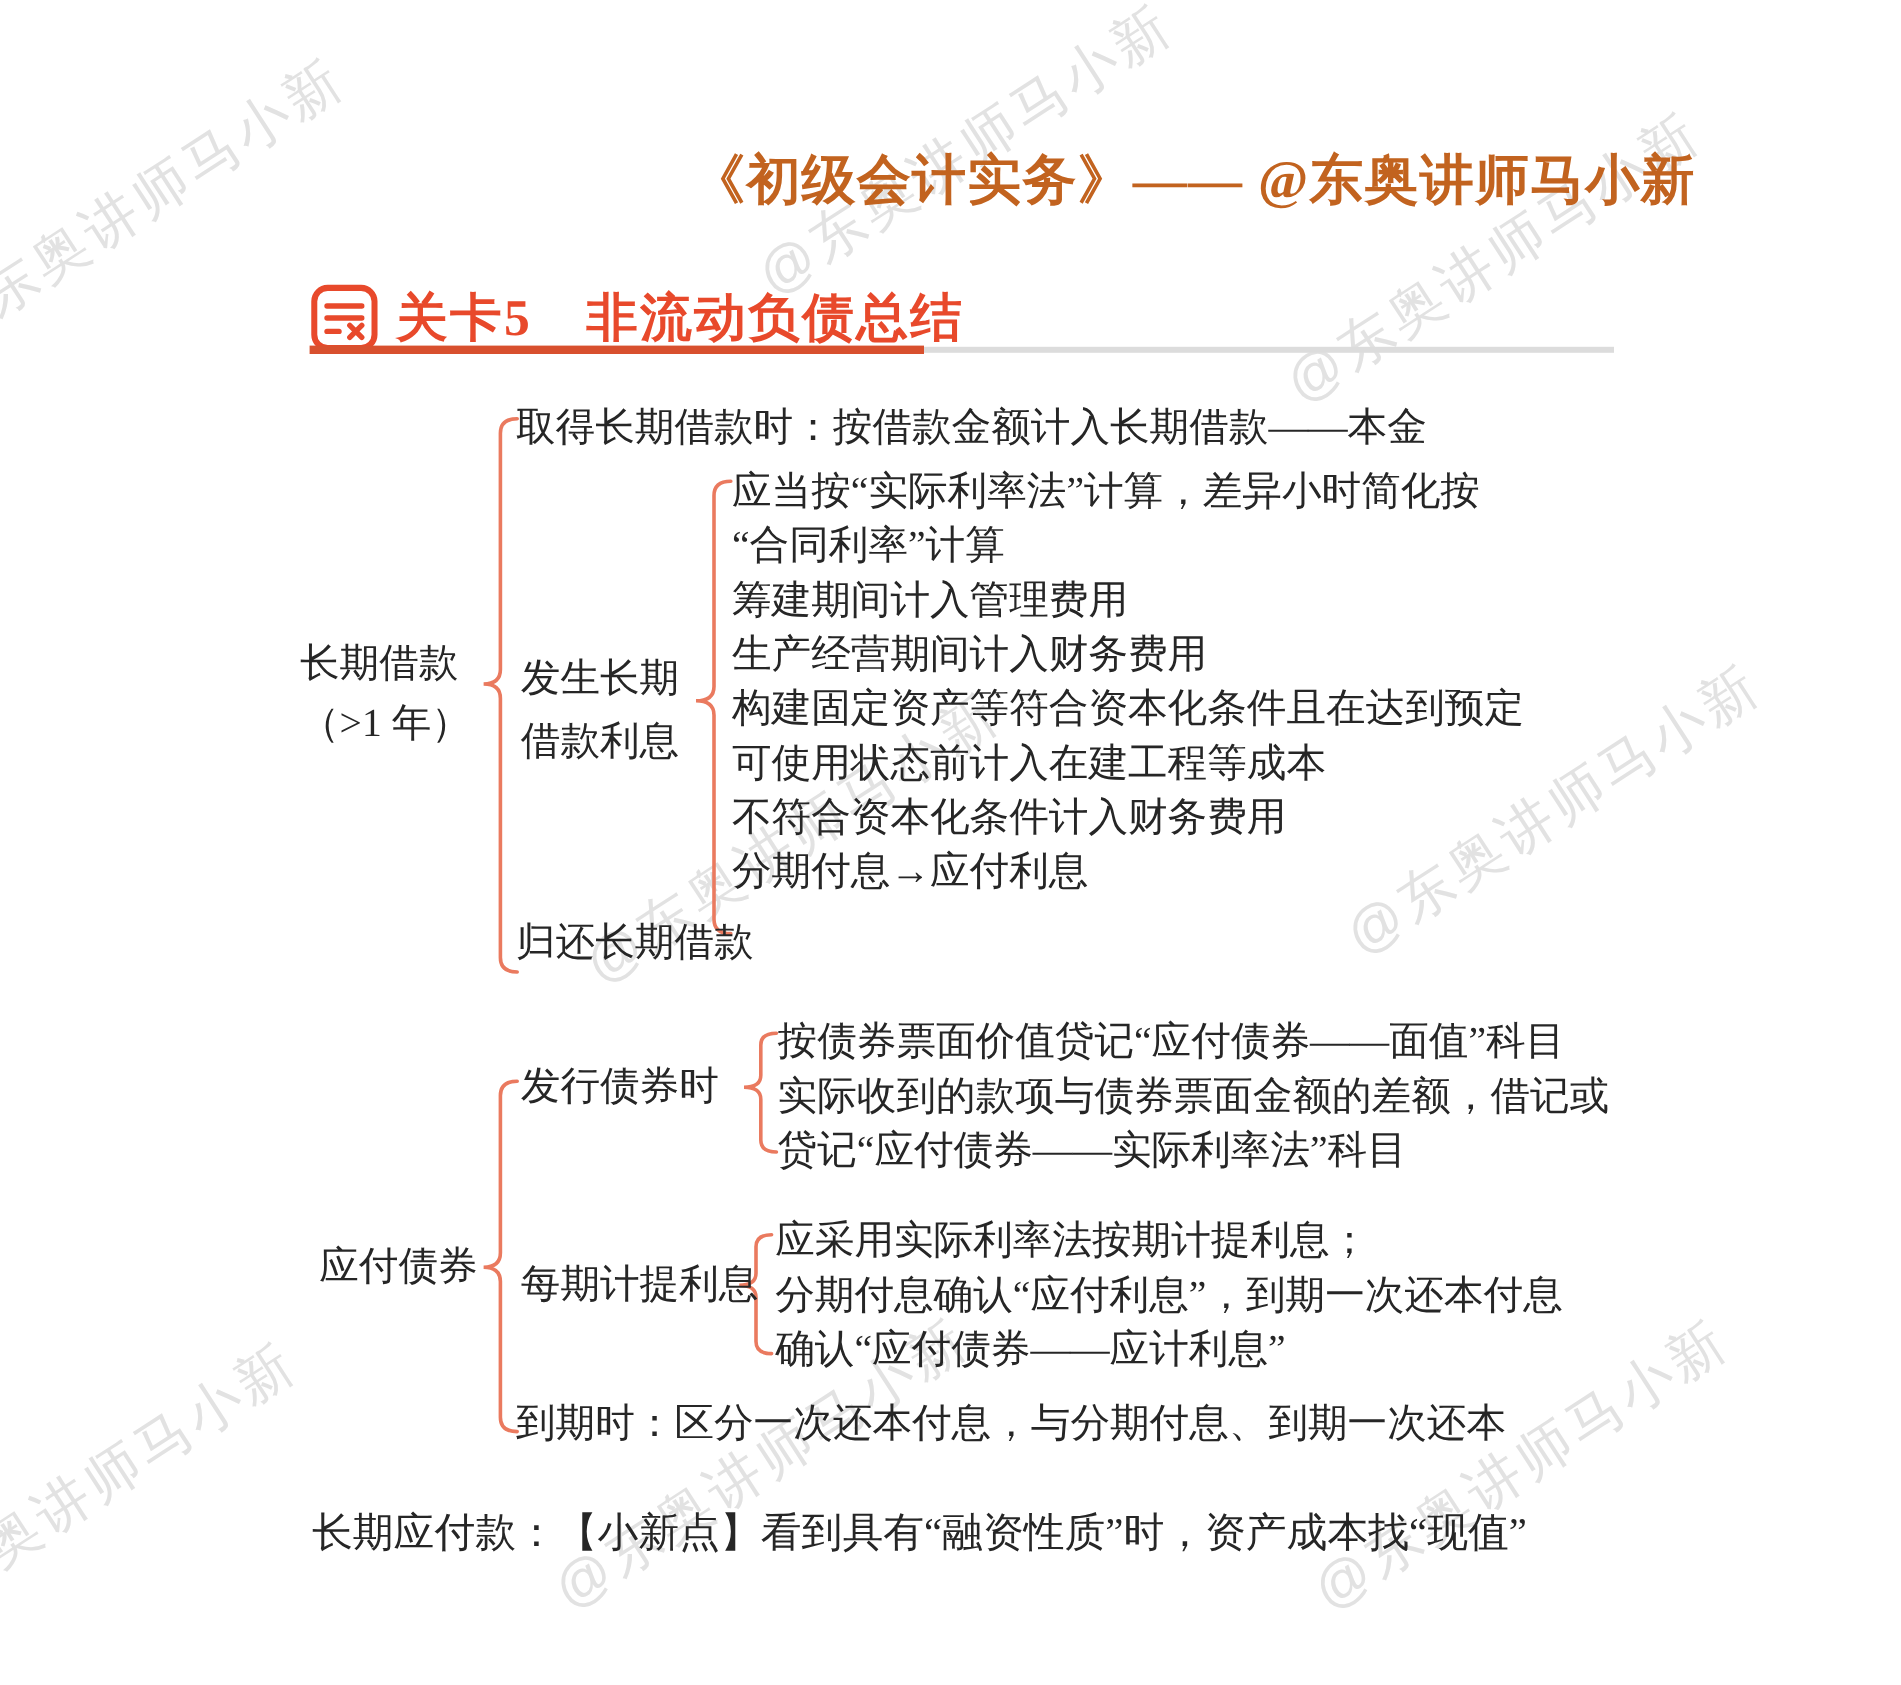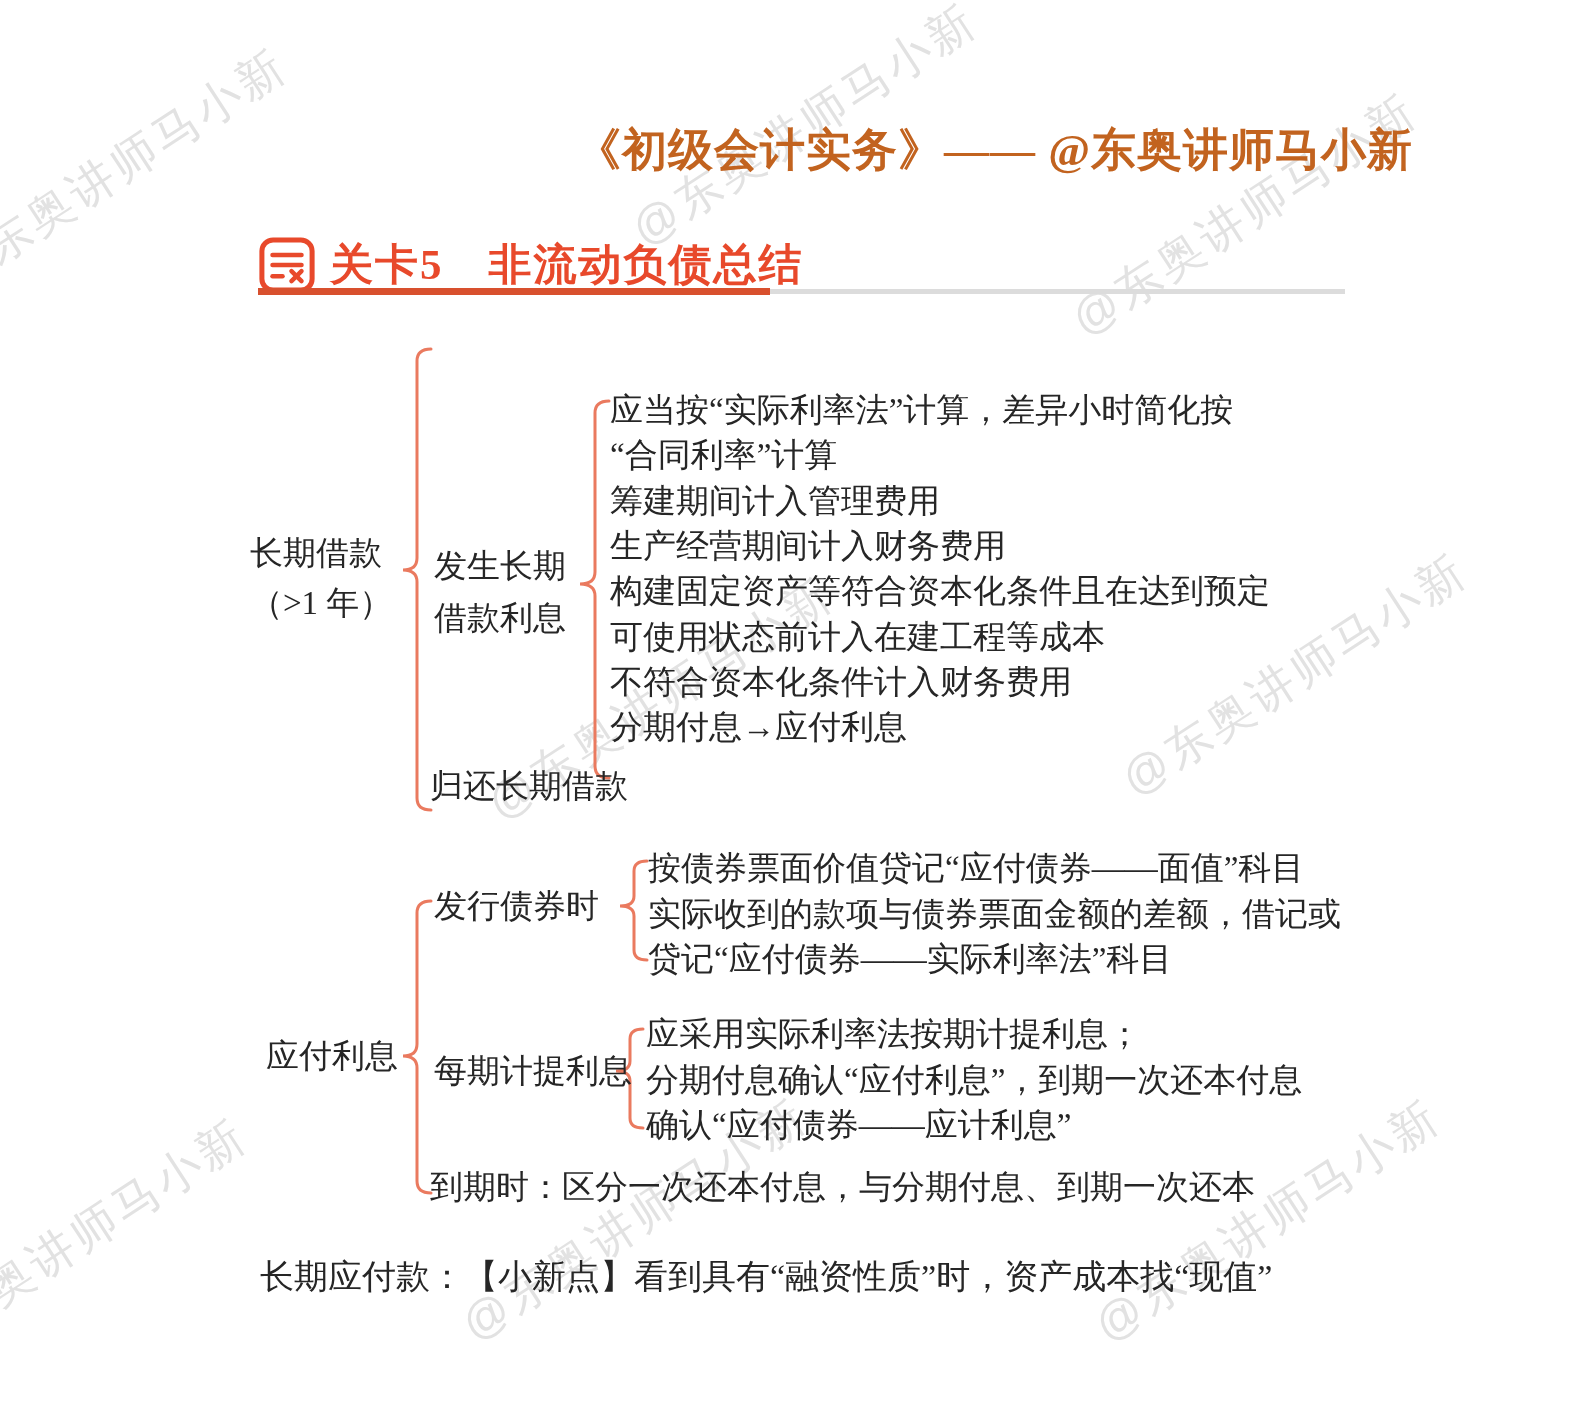--- a/index.html
+++ b/index.html
@@ -125,20 +125,21 @@
 
   <svg class="brace" style="left:576px;top:398px" width="36" height="384" viewBox="0 0 36 384">
     <path d="M 33 3 Q 19 3 19 15 L 19 174 Q 19 186 4 186 Q 19 186 19 198 L 19 368 Q 19 380 33 380"></path>
   </svg>
 
   <div class="line lbl-center" style="left:250px;top:528px;width:172px;line-height:50px">
     <div>长期借款</div>
     <div>（&gt;1 年）</div>
   </div>
 
+  <div class="line" style="left:430px;top:337px">取得长期借款时：按借款金额计入长期借款——本金</div>
 
   <div class="line" style="left:434px;top:540px;line-height:52px">
     <div>发生长期</div>
     <div>借款利息</div>
   </div>
 
   <div class="line" style="left:610px;top:390px">应当按“实际利率法”计算，差异小时简化按</div>
   <div class="line" style="left:610px;top:435px">“合同利率”计算</div>
   <div class="line" style="left:610px;top:481px">筹建期间计入管理费用</div>
   <div class="line" style="left:610px;top:526px">生产经营期间计入财务费用</div>
@@ -154,21 +155,21 @@
   </svg>
 
   <svg class="brace" style="left:616px;top:858px" width="34" height="108" viewBox="0 0 34 108">
     <path d="M 31 3 Q 18 3 18 13 L 18 38 Q 18 48 4 48 Q 18 48 18 58 L 18 92 Q 18 102 31 102"></path>
   </svg>
 
   <svg class="brace" style="left:612px;top:1026px" width="34" height="108" viewBox="0 0 34 108">
     <path d="M 31 3 Q 18 3 18 13 L 18 35 Q 18 45 4 45 Q 18 45 18 55 L 18 92 Q 18 102 31 102"></path>
   </svg>
 
-  <div class="line" style="left:266px;top:1036px">应付利息</div>
+  <div class="line" style="left:266px;top:1036px">应付债券</div>
 
   <div class="line" style="left:434px;top:886px">发行债券时</div>
   <div class="line" style="left:648px;top:848px">按债券票面价值贷记“应付债券——面值”科目</div>
   <div class="line" style="left:648px;top:894px">实际收到的款项与债券票面金额的差额，借记或</div>
   <div class="line" style="left:648px;top:939px">贷记“应付债券——实际利率法”科目</div>
 
   <div class="line" style="left:434px;top:1051px">每期计提利息</div>
   <div class="line" style="left:646px;top:1014px">应采用实际利率法按期计提利息；</div>
   <div class="line" style="left:646px;top:1060px">分期付息确认“应付利息”，到期一次还本付息</div>
   <div class="line" style="left:646px;top:1105px">确认“应付债券——应计利息”</div>

